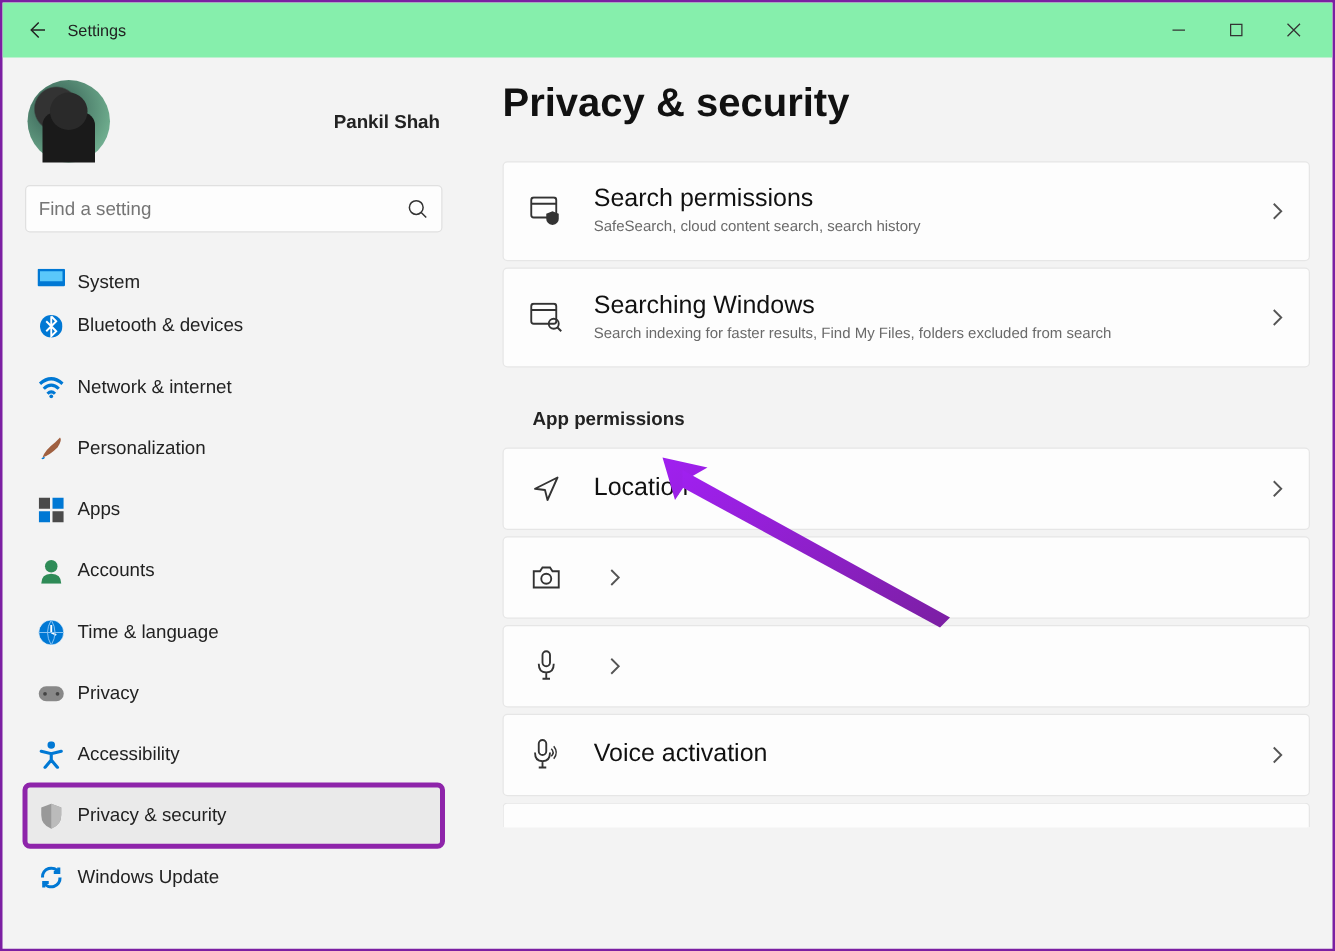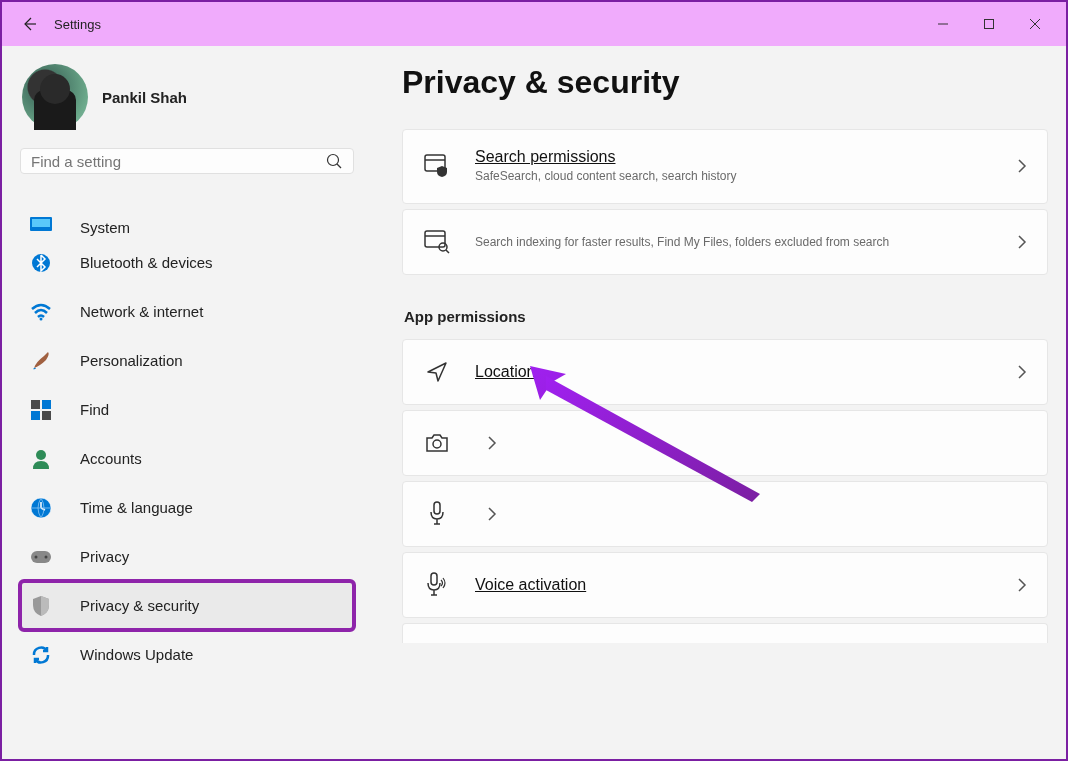--- a/index.html
+++ b/index.html
@@ -9,21 +9,21 @@
   width: 1068px;
   height: 761px;
   overflow: hidden;
   border: 2px solid #7b1fa2;
 }
 .titlebar {
   height: 44px;
   display: flex;
   align-items: center;
   padding: 0 8px;
-  background: #f0abfc;
+  background: #86efac;
 }
 .titlebar .back-btn {
   width: 38px; height: 38px;
   display: flex; align-items: center; justify-content: center;
   cursor: pointer;
   border-radius: 4px;
 }
 .titlebar .title {
   font-size: 13px;
   padding-left: 6px;
@@ -46,20 +46,21 @@
 .sidebar {
   width: 370px;
   padding: 12px 18px 0 18px;
   overflow: hidden;
 }
 .user-row {
   display: flex;
   align-items: center;
   gap: 14px;
   padding: 6px 2px 18px 2px;
+  justify-content: space-between;
 }
 .avatar {
   width: 66px; height: 66px;
   border-radius: 50%;
   background: radial-gradient(circle at 35% 35%, #333 0%, #333 28%, #4a7a68 30%, #6ba88a 70%, #88c0a8 100%);
   position: relative;
 }
 .avatar::after {
   content: "";
   position: absolute;
@@ -76,36 +77,36 @@
   background: #1a1a1a;
   bottom: 0; left: 12px;
 }
 .user-name { font-size: 15px; font-weight: 600; color: #222; }
 .search-box {
   display: flex;
   align-items: center;
   background: #fdfdfd;
   border: 1px solid #e0e0e0;
   border-radius: 4px;
-  height: 26px;
+  height: 38px;
   padding: 0 10px;
-  margin-bottom: 34px;
+  margin-bottom: 20px;
 }
 .search-box input {
   flex: 1;
   border: none;
   outline: none;
   background: transparent;
   font-size: 15px;
   color: #555;
 }
 .nav-item {
   display: flex;
   align-items: center;
-  gap: 28px;
+  gap: 10px;
   padding: 0 10px;
   height: 49px;
   border-radius: 4px;
   cursor: pointer;
   font-size: 15px;
   color: #222;
 }
 .nav-item.truncated { height: 30px; align-items: flex-end; padding-bottom: 2px; }
 .nav-item.selected {
   background: #eaeaea;
@@ -137,28 +138,29 @@
   margin-bottom: 5px;
   cursor: pointer;
 }
 .card .card-icon {
   width: 28px; height: 28px;
   margin-right: 24px;
   display: flex; align-items: center; justify-content: center;
   flex-shrink: 0;
 }
 .card .card-body { flex: 1; }
-.card .card-title { font-size: 16px; color: #111; text-decoration: underline; }
+.card .card-title { font-size: 20px; color: #111; }
 .card .card-sub { font-size: 12px; color: #6a6a6a; margin-top: 2px; line-height: 1.4; }
 .card .chevron { margin-left: 12px; }
 .section-label {
   font-size: 15px;
   font-weight: 600;
   color: #222;
   padding: 28px 0 14px 2px;
+  margin-left: 22px;
 }
 .arrow-annotation {
   position: absolute;
   top: 316px;
   left: 150px;
   pointer-events: none;
 }
 svg { display: block; }
 </style>
 </head>
@@ -249,21 +251,21 @@
 
     <div class="nav-item">
       <span class="icon">
           <svg width="20" height="20" viewBox="0 0 20 20">
             <rect x="0" y="0" width="9" height="9" fill="#4a4a4a"></rect>
             <rect x="11" y="0" width="9" height="9" fill="#0078d4"></rect>
             <rect x="0" y="11" width="9" height="9" fill="#0078d4"></rect>
             <rect x="11" y="11" width="9" height="9" fill="#4a4a4a"></rect>
           </svg>
         </span>
-      <span>Find</span>
+      <span>Apps</span>
     </div>
 
     <div class="nav-item">
       <span class="icon">
           <svg width="18" height="20" viewBox="0 0 18 20">
             <circle cx="9" cy="6" r="5" fill="#2e8b57"></circle>
             <path d="M1 20 Q1 12 9 12 Q17 12 17 20 Z" fill="#2e8b57"></path>
           </svg>
         </span>
       <span>Accounts</span>
@@ -285,20 +287,29 @@
       <span class="icon">
           <svg width="22" height="16" viewBox="0 0 22 16">
             <rect x="1" y="2" width="20" height="12" rx="6" fill="#888"></rect>
             <circle cx="6" cy="8" r="1.5" fill="#444"></circle>
             <circle cx="16" cy="8" r="1.5" fill="#444"></circle>
           </svg>
         </span>
       <span>Privacy</span>
     </div>
 
+    <div class="nav-item">
+      <span class="icon">
+          <svg width="20" height="22" viewBox="0 0 20 22">
+            <circle cx="10" cy="3" r="3" fill="#0078d4"></circle>
+            <path d="M2 8 L10 10 L18 8 M10 10 V15 M10 15 L5 21 M10 15 L15 21" stroke="#0078d4" stroke-width="2.5" fill="none" stroke-linecap="round"></path>
+          </svg>
+        </span>
+      <span>Accessibility</span>
+    </div>
 
     <div class="nav-item selected highlighted">
       <span class="icon">
           <svg width="18" height="22" viewBox="0 0 18 22">
             <path d="M9 1 L17 4 V10 Q17 18 9 21 Q1 18 1 10 V4 Z" fill="#999"></path>
             <path d="M9 1 L17 4 V10 Q17 18 9 21 V1" fill="#bbb"></path>
           </svg>
         </span>
       <span>Privacy &amp; security</span>
     </div>
@@ -339,20 +350,21 @@
     <div class="card">
       <span class="card-icon">
           <svg width="26" height="24" viewBox="0 0 26 24">
             <rect x="1" y="1" width="20" height="16" rx="2" fill="none" stroke="#333" stroke-width="1.5"></rect>
             <path d="M1 6 H21" stroke="#333" stroke-width="1.5"></path>
             <circle cx="19" cy="17" r="4" fill="none" stroke="#333" stroke-width="1.5"></circle>
             <path d="M22 20 L25 23" stroke="#333" stroke-width="1.5"></path>
           </svg>
         </span>
       <div class="card-body">
+        <div class="card-title">Searching Windows</div>
         <div class="card-sub">Search indexing for faster results, Find My Files, folders excluded from search</div>
       </div>
       <span class="chevron">
           <svg width="10" height="16">
             <path d="M2 2 L8 8 L2 14" fill="none" stroke="#555" stroke-width="1.5"></path>
           </svg>
         </span>
     </div>
 
     <div class="section-label">App permissions</div>

